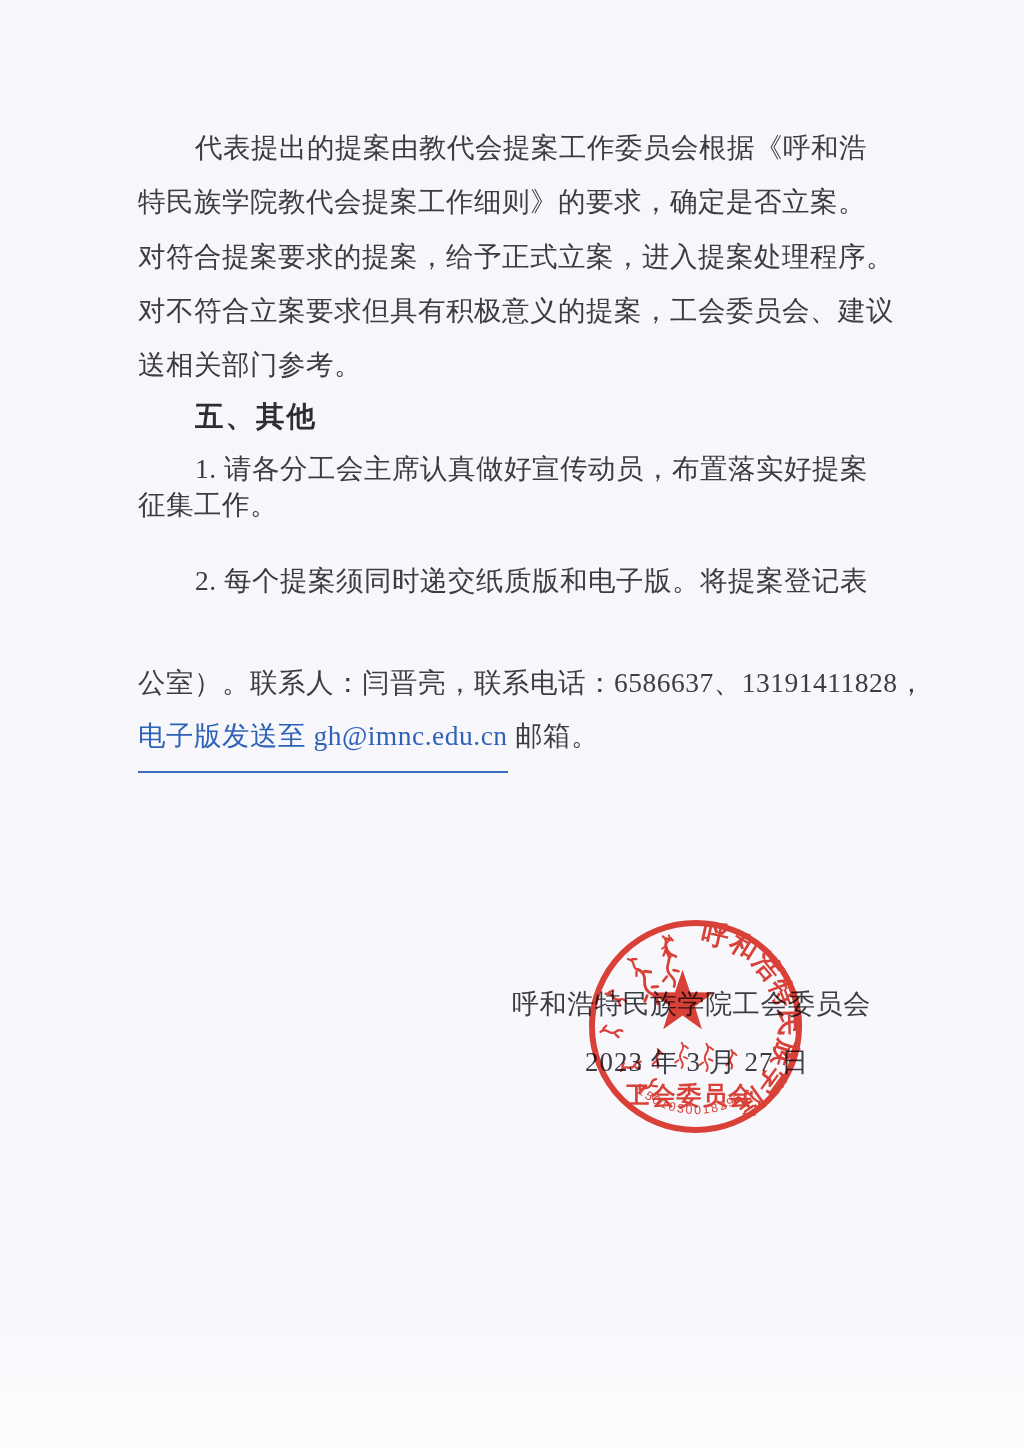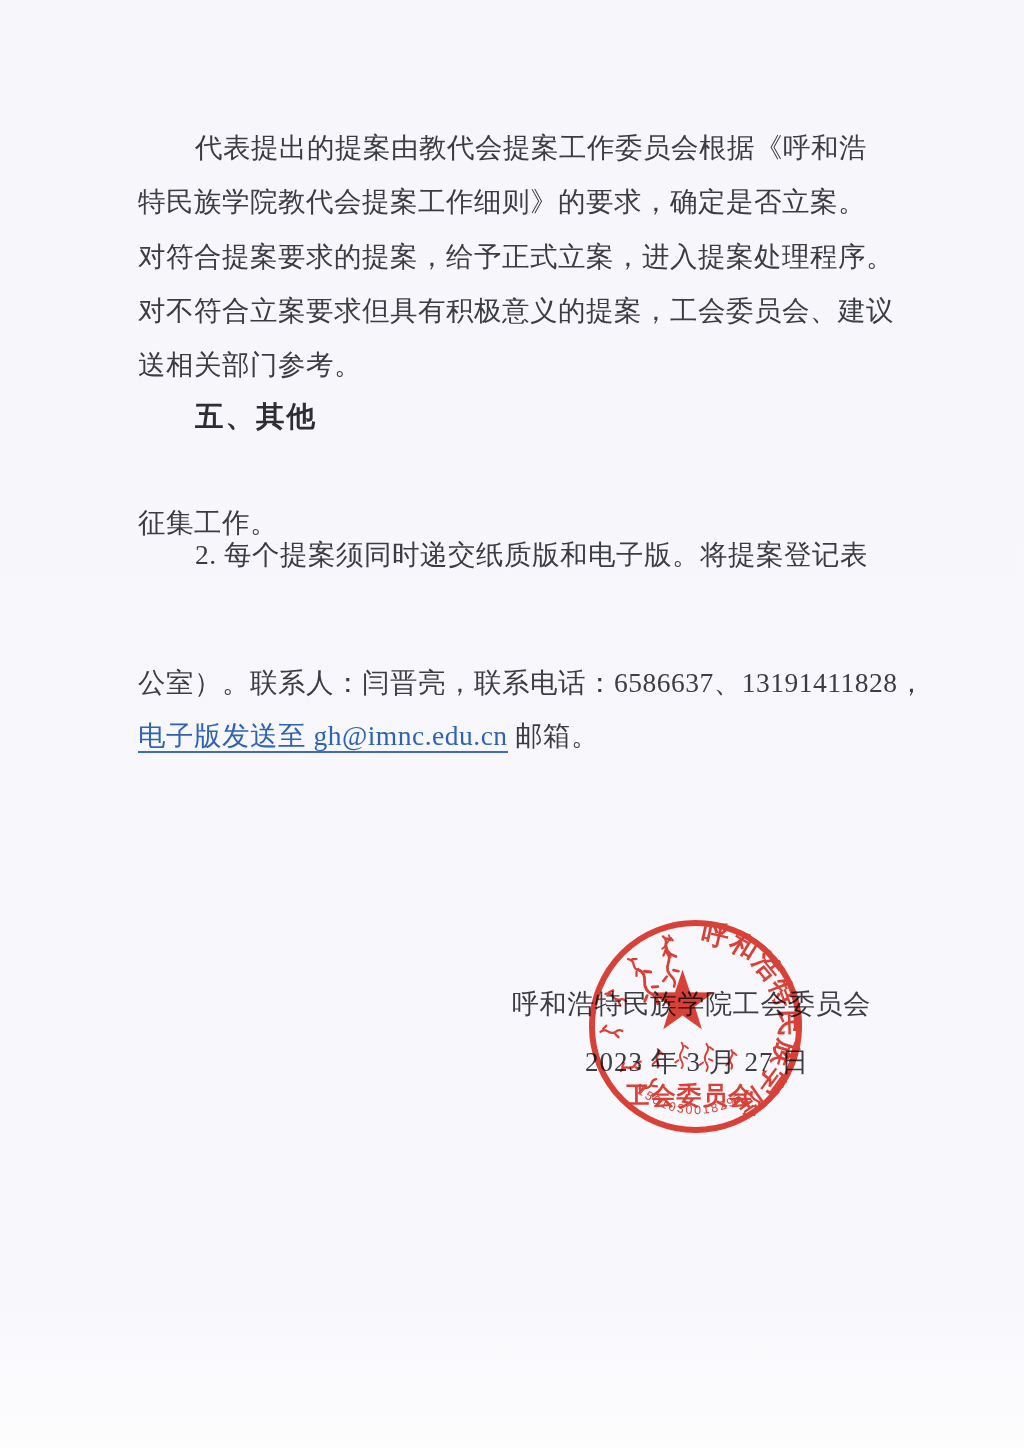--- a/index.html
+++ b/index.html
@@ -29,21 +29,21 @@
   .heading {
     font-family: "Liberation Sans", "DejaVu Sans", sans-serif;
     font-weight: bold;
     font-size: 28.5px;
     color: #2d2d33;
     letter-spacing: 2px;
   }
   .email-link {
     color: #2e62b8;
     border-bottom: 2.5px solid #3b6cc0;
-    padding-bottom: 0;
+    padding-bottom: 20px;
     cursor: pointer;
   }
   .sig-org {
     position: absolute;
     left: 512px;
     top: 986px;
     font-size: 27px;
     letter-spacing: 0.6px;
     white-space: nowrap;
     color: #3c3c44;
@@ -76,23 +76,24 @@
 <div class="page">
 
   <div class="line indent" style="top:131px">代表提出的提案由教代会提案工作委员会根据《呼和浩</div>
   <div class="line" style="top:240px">对符合提案要求的提案，给予正式立案，进入提案处理程序。</div>
   <div class="line" style="top:185px">特民族学院教代会提案工作细则》的要求，确定是否立案。</div>
   <div class="line" style="top:294px">对不符合立案要求但具有积极意义的提案，工会委员会、建议</div>
   <div class="line indent heading" style="top:399px">五、其他</div>
 
   <div class="line" style="top:348px">送相关部门参考。</div>
 
-  <div class="line" style="top:506px">征集工作。</div>
+  <div class="line indent" style="top:452px">1. 请各分工会主席认真做好宣传动员，布置落实好提案</div>
+  <div class="line" style="top:488px">征集工作。</div>
 
-  <div class="line indent" style="top:538px">2. 每个提案须同时递交纸质版和电子版。将提案登记表</div>
+  <div class="line indent" style="top:564px">2. 每个提案须同时递交纸质版和电子版。将提案登记表</div>
   <div class="line" style="top:666px">公室）。联系人：闫晋亮，联系电话：6586637、13191411828，</div>
 
   <div class="line" style="top:719px">
     <span class="email-link">电子版发送至 gh@imnc.edu.cn</span><span> 邮箱。</span>
   </div>
 
   <div class="sig-org">呼和浩特民族学院工会委员会</div>
   <div class="sig-date">2023 年 3 月 27 日</div>
 
   <svg class="stamp" viewBox="0 0 220 220" xmlns="http://www.w3.org/2000/svg">

